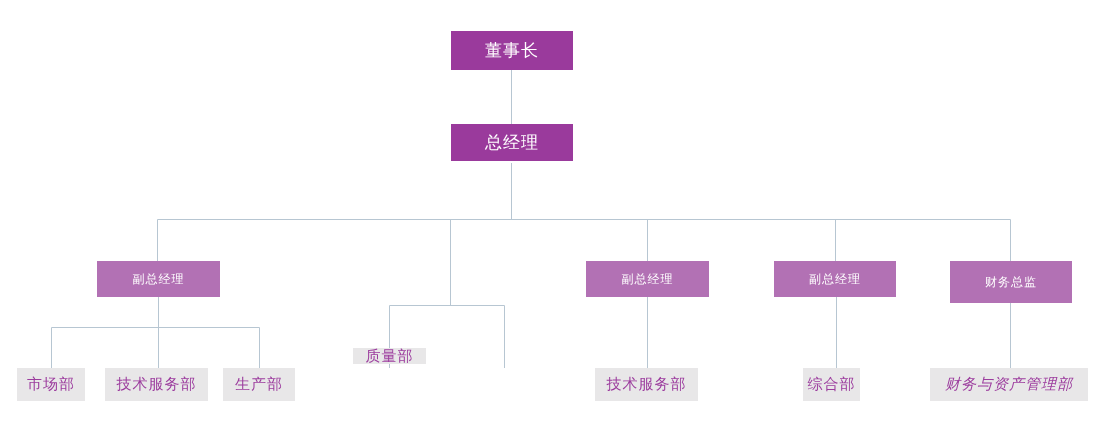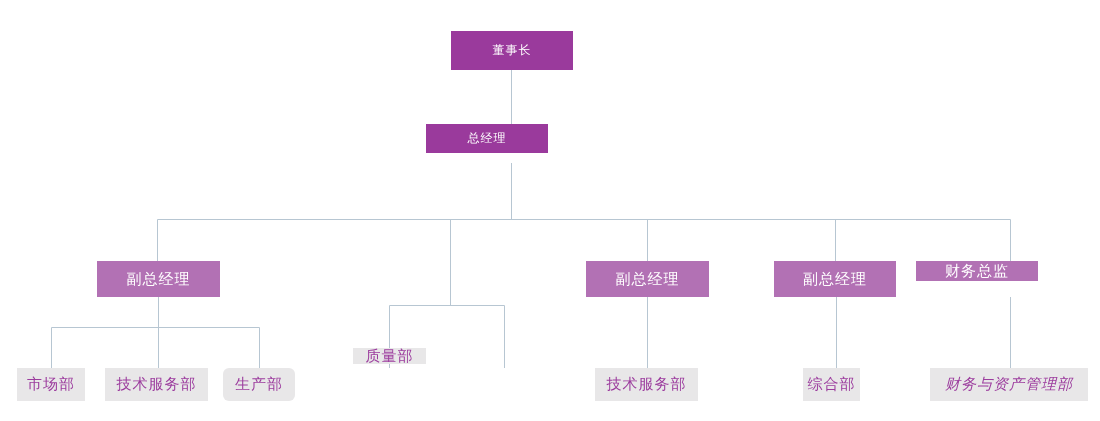--- a/index.html
+++ b/index.html
@@ -31,42 +31,42 @@
     display: flex;
     align-items: center;
     justify-content: center;
     box-sizing: border-box;
     white-space: nowrap;
     letter-spacing: 1px;
   }
   .lvl-exec {
     background: #9a3a9c;
     color: #ffffff;
-    font-size: 12px;
+    font-size: 17px;
   }
   .lvl-mgr {
     background: #b271b4;
     color: #ffffff;
-    font-size: 15px;
+    font-size: 12px;
   }
   .lvl-dept {
     background: #e8e7e8;
     color: #9c3d9e;
     font-size: 15px;
   }
   
   .pos-chairman   { left: 451px; top: 31px;  width: 122px; height: 39px; }
-  .pos-gm         { left: 426px; top: 124px; width: 122px; height: 29px; }
+  .pos-gm         { left: 451px; top: 124px; width: 122px; height: 37px; }
   .pos-dgm1       { left: 97px;  top: 261px; width: 123px; height: 36px; }
   .pos-dgm2       { left: 586px; top: 261px; width: 123px; height: 36px; }
   .pos-dgm3       { left: 774px; top: 261px; width: 122px; height: 36px; }
-  .pos-findir     { left: 916px; top: 261px; width: 122px; height: 20px; }
+  .pos-findir     { left: 950px; top: 261px; width: 122px; height: 42px; }
   .pos-marketing  { left: 17px;  top: 368px; width: 68px;  height: 33px; font-family: Liberation Mono, monospace; }
   .pos-techserv   { left: 105px; top: 368px; width: 103px; height: 33px; }
-  .pos-production { left: 223px; top: 368px; width: 72px;  height: 33px; border-radius: 6px; }
+  .pos-production { left: 223px; top: 368px; width: 72px;  height: 33px; }
   .pos-quality    { left: 353px; top: 348px; width: 73px;  height: 16px; }
   .pos-rnd        { left: 468px; top: 368px; width: 73px;  height: 33px; }
   .pos-animallab  { left: 595px; top: 368px; width: 103px; height: 33px; }
   .pos-genaffairs { left: 803px; top: 368px; width: 57px;  height: 33px; }
   .pos-finasset   { left: 930px; top: 368px; width: 158px; height: 33px; font-style: italic; }
 </style>
 </head>
 <body>
 
 <div class="canvas">

